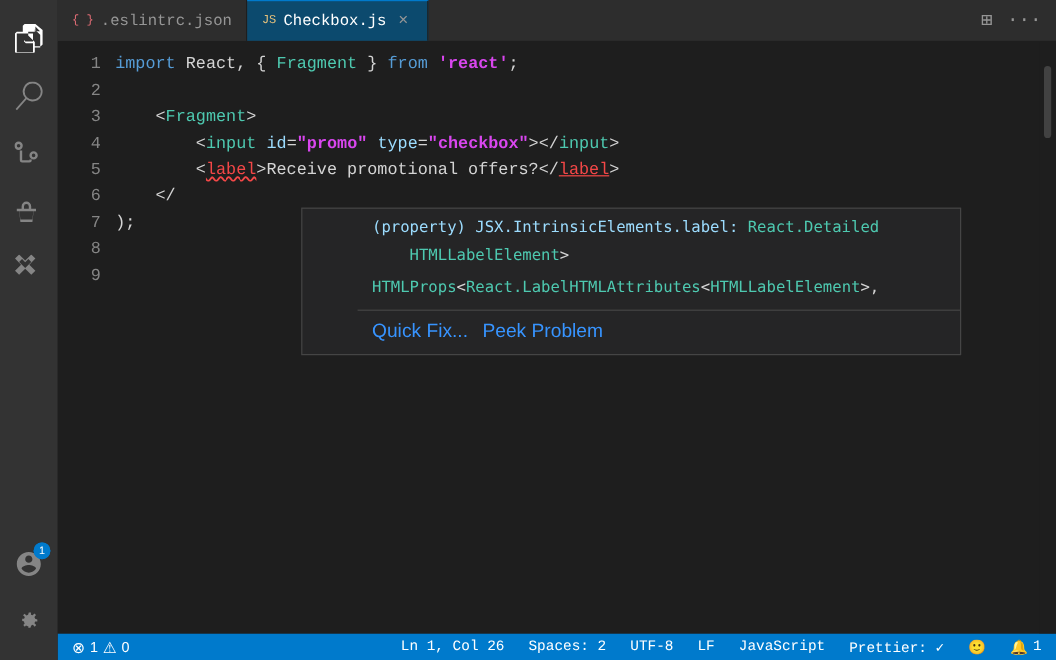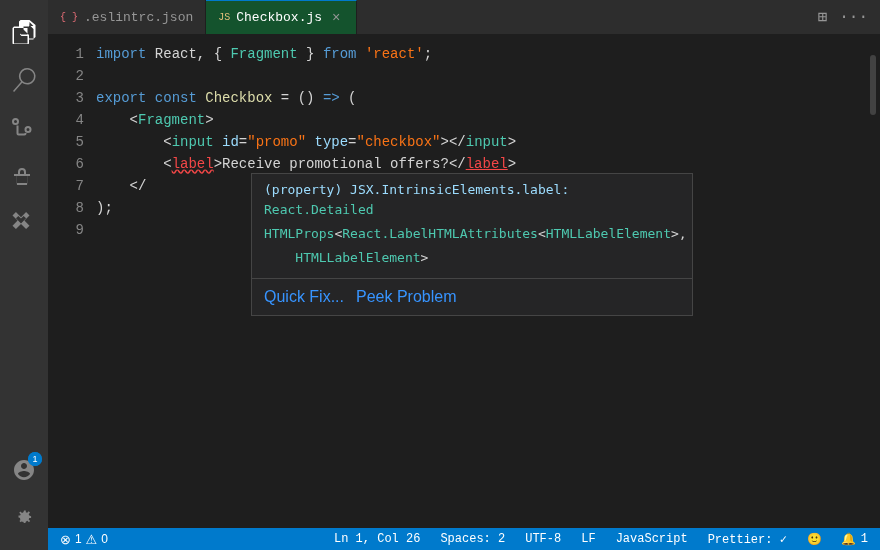--- a/index.html
+++ b/index.html
@@ -89,21 +89,21 @@
       padding: 0 12px;
       font-size: 13px;
       cursor: pointer;
       border-right: 1px solid #1e1e1e;
       gap: 6px;
       color: #969696;
       background: #2d2d2d;
       min-width: 120px;
     }
     .tab.active {
-      background: #14532d;
+      background: #0c4a6e;
       color: #ffffff;
       border-top: 1px solid #007acc;
     }
     .tab-icon {
       font-size: 10px;
     }
     .tab-icon.js { color: #e5c07b; }
     .tab-icon.json { color: #e06c75; }
     .tab-close {
       margin-left: auto;
@@ -193,40 +193,41 @@
       white-space: pre;
       height: 22px;
       display: flex;
       align-items: center;
       position: relative;
     }
 
     
     .kw { color: #569cd6; } 
     .fn { color: #dcdcaa; } 
-    .str { color: #f97316; }
+    .str { color: #d946ef; font-weight: bold; }
     .attr { color: #9cdcfe; } 
     .punct { color: #d4d4d4; }
     .arrow { color: #569cd6; }
     .white { color: #d4d4d4; }
     .fragment { color: #4ec9b0; }
     .label-tag { color: #f44747; text-decoration: underline; text-decoration-color: #f44747; }
     .input-tag { color: #4ec9b0; }
 
     
     .tooltip-popup {
       position: absolute;
       left: 155px;
       top: 138px;
-      width: 442px;
+      width: 550px;
       background: #252526;
       border: 1px solid #454545;
       z-index: 100;
       font-size: 13px;
       line-height: 20px;
+      padding-left: 46px;
     }
 
     .tooltip-header {
       padding: 6px 12px 4px 12px;
       color: #d4d4d4;
       font-family: 'Consolas', monospace;
       font-size: 13px;
     }
 
     .tooltip-property {
@@ -384,23 +385,20 @@
       </div>
 
       <div class="code-content">
 
         <div class="code-line">
           <span class="kw">import</span><span class="white"> React, </span><span class="white">{ </span><span class="fragment">Fragment</span><span class="white"> }</span><span class="white"> </span><span class="kw">from</span><span class="white"> </span><span class="str">'react'</span><span class="white">;</span>
         </div>
 
         <div class="code-line">&nbsp;</div>
 
-        <div class="code-line">
-          <span class="kw">export</span><span class="white"> </span><span class="kw">const</span><span class="white"> </span><span class="fn">Checkbox</span><span class="white"> = () </span><span class="arrow">=&gt;</span><span class="white"> (</span>
-        </div>
 
         <div class="code-line">
           <span class="white">&nbsp;&nbsp;&nbsp;&nbsp;</span><span class="punct">&lt;</span><span class="fragment">Fragment</span><span class="punct">&gt;</span>
         </div>
 
         <div class="code-line">
           <span class="white">&nbsp;&nbsp;&nbsp;&nbsp;&nbsp;&nbsp;&nbsp;&nbsp;</span><span class="punct">&lt;</span><span class="input-tag">input</span><span class="white"> </span><span class="attr">id</span><span class="white">=</span><span class="str">"promo"</span><span class="white"> </span><span class="attr">type</span><span class="white">=</span><span class="str">"checkbox"</span><span class="punct">&gt;&lt;/</span><span class="input-tag">input</span><span class="punct">&gt;</span>
         </div>
 
         <div class="code-line">
@@ -414,25 +412,25 @@
         <div class="code-line">
           <span class="white">);</span>
         </div>
 
         <div class="code-line">&nbsp;</div>
 
         <div class="tooltip-popup">
           <div class="tooltip-header">
             <span class="tooltip-property">(property) JSX.IntrinsicElements.label:</span><span class="white"> </span><span class="tooltip-type">React.Detailed</span>
           </div>
+          <div class="tooltip-header" style="padding-top:0;padding-bottom:6px;">
+            <span class="white">&nbsp;&nbsp;&nbsp;&nbsp;</span><span class="tooltip-type">HTMLLabelElement</span><span class="white">&gt;</span>
+          </div>
           <div class="tooltip-header" style="padding-top:0;">
             <span class="tooltip-type">HTMLProps</span><span class="white">&lt;</span><span class="tooltip-type">React.LabelHTMLAttributes</span><span class="white">&lt;</span><span class="tooltip-type">HTMLLabelElement</span><span class="white">&gt;,</span>
-          </div>
-          <div class="tooltip-header" style="padding-top:0;padding-bottom:6px;">
-            <span class="white">&nbsp;&nbsp;&nbsp;&nbsp;</span><span class="tooltip-type">HTMLLabelElement</span><span class="white">&gt;</span>
           </div>
           <hr class="tooltip-divider">
           <div class="tooltip-actions">
             <span class="tooltip-action-btn">Quick Fix...</span>
             <span class="tooltip-action-btn">Peek Problem</span>
           </div>
         </div>
       </div>
     </div>
 

